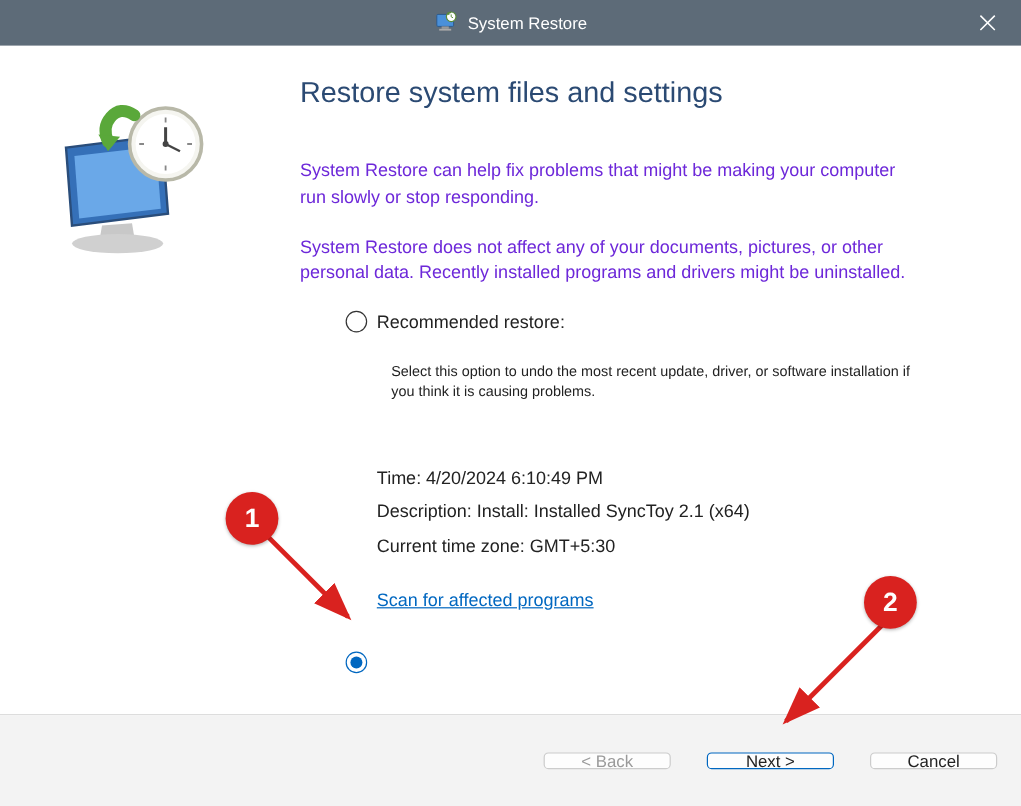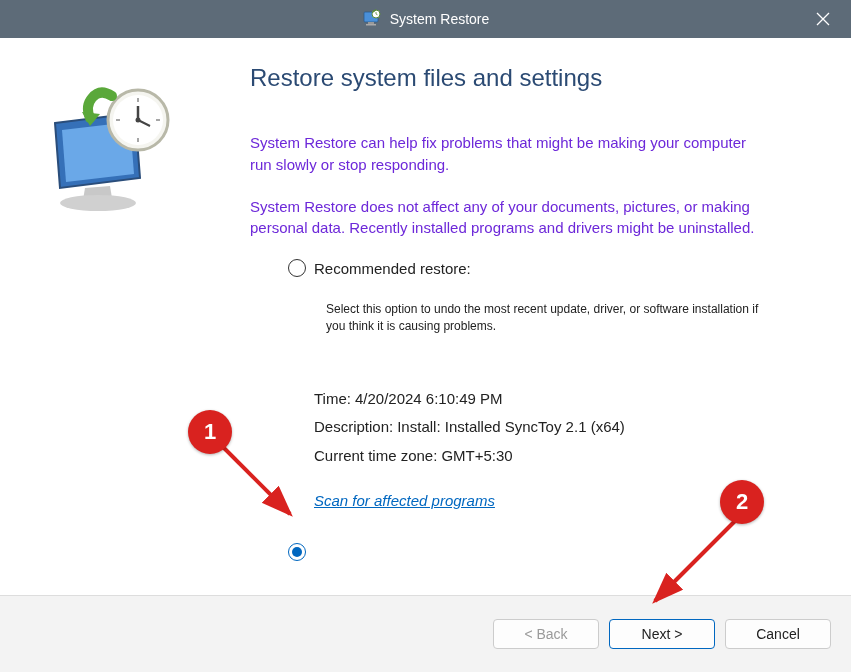--- a/index.html
+++ b/index.html
@@ -94,47 +94,47 @@
   .details .row { display: flex; }
   .details .lbl { width: auto; margin-right: 4px; }
   .scan-link {
     color: #0067c0;
     text-decoration: underline;
     display: inline-block;
     margin-top: 22px;
     margin-left: 26px;
     font-size: 15px;
     cursor: pointer;
-    font-style: italic;
   }
   .option2 {
     display: flex;
     align-items: center;
     gap: 8px;
     margin-top: 34px;
     margin-left: 38px;
   }
   .footer {
     height: 76px;
     background: #f3f3f3;
     display: flex;
     align-items: center;
     justify-content: flex-end;
     padding: 0 20px;
     gap: 10px;
   }
   .btn {
     min-width: 106px;
-    height: 30px;
+    height: 14px;
     font-size: 14px;
     background: #fdfdfd;
     border: 1px solid #ccc;
     border-radius: 4px;
     display: inline-flex; align-items: center; justify-content: center;
     cursor: pointer;
+    margin-left: 20px;
   }
   .btn.primary {
     border: 1.5px solid #0067c0;
   }
   .btn.disabled {
     color: #9a9a9a;
   }
   
   .anno-circle {
     position: absolute;
@@ -200,21 +200,21 @@
 
       <path d="M82 18 Q70 10 62 20 Q55 28 60 40" fill="none" stroke="#5aa83a" stroke-width="10" stroke-linecap="round"></path>
       <path d="M52 34 L60 48 L70 36 Z" fill="#5aa83a"></path>
     </svg>
   </div>
 
   <div class="main">
     <h1 class="page-title">Restore system files and settings</h1>
 
     <p class="para">System Restore can help fix problems that might be making your computer run slowly or stop responding.</p>
-    <p class="para">System Restore does not affect any of your documents, pictures, or making personal data. Recently installed programs and drivers might be uninstalled.</p>
+    <p class="para">System Restore does not affect any of your documents, pictures, or other personal data. Recently installed programs and drivers might be uninstalled.</p>
 
     <div class="option-block">
       <div class="radio-row">
         <span class="radio"></span>
         <span class="radio-label">Recommended restore:</span>
       </div>
       <div class="option-desc">Select this option to undo the most recent update, driver, or software installation if you think it is causing problems.</div>
 
       <div class="details">
         <div class="row">

